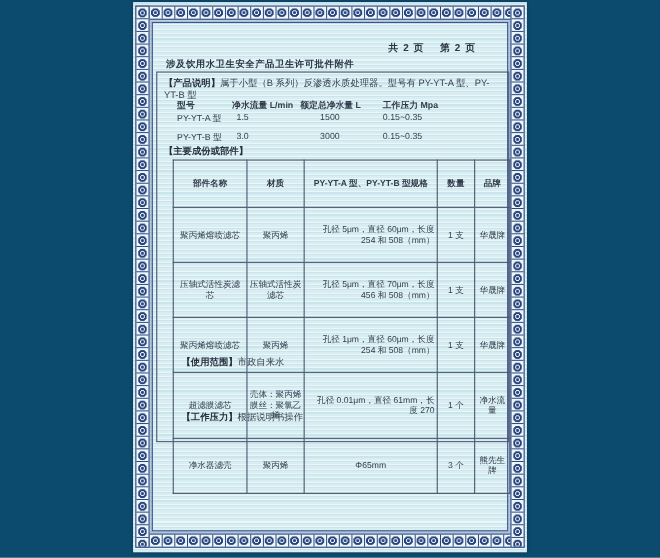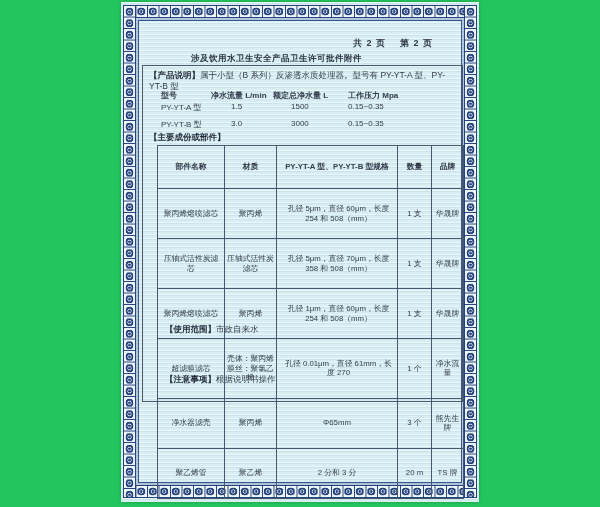--- a/index.html
+++ b/index.html
@@ -2,21 +2,21 @@
 <html><head>
 <meta charset="utf-8">
 <style>
   html,body{margin:0;padding:0;}
   body{
     width:600px;height:507px;overflow:hidden;
     background:#ebeeee;
     font-family:"Liberation Sans","DejaVu Sans",sans-serif;
     color:#343c4c;
   }
-  .canvas{position:relative;width:600px;height:507px;background:#22c55e;}
+  .canvas{position:relative;width:600px;height:507px;background:#0c4a6e;}
   
   .page{
     position:absolute;left:121px;top:2px;width:358px;height:500px;
     background-color:#d7edf1;
     background-image:repeating-linear-gradient(180deg,
       rgba(255,255,255,.5) 0 1px,
       rgba(176,216,226,.35) 1px 2px,
       rgba(222,242,246,.15) 2px 4px);
     box-shadow:0 0 3px rgba(0,0,0,.25);
   }
@@ -49,51 +49,51 @@
     border:1px solid #3c558f;
     box-shadow:0 0 0 2px rgba(60,85,143,.25);
   }
   .pagination{
     position:absolute;left:214px;top:16px;
     font-size:9px;font-weight:bold;letter-spacing:1px;color:#2c3545;
   }
   .pagination span{margin-right:14px;}
   .attachment-title{
     position:absolute;left:12px;top:32px;
-    font-size:8.5px;font-weight:bold;color:#2c3545;letter-spacing:.5px;margin-left:40px;
+    font-size:8.5px;font-weight:bold;color:#2c3545;letter-spacing:.5px;
   }
   .main-box{
     position:absolute;left:3px;top:44px;width:319px;height:335px;
     border:1px solid #49566f;
   }
   .lbl{font-weight:bold;color:#252d3d;}
   .desc{position:absolute;left:6px;top:4px;width:306px;font-size:8.5px;line-height:11px;}
   .spec-row{position:absolute;left:0;width:100%;height:26px;font-size:8px;}
   .spec-row.hdr{font-weight:bold;font-size:8px;}
   .spec-row .c0{position:absolute;left:18px;}
   .spec-row .c1{position:absolute;left:68px;}
   .spec-row .c2{position:absolute;left:130px;}
   .spec-row .c3{position:absolute;left:205px;text-align:center;}
-  .spec-row.d .c1{left:88px;}
+  .spec-row.d .c1{left:72px;}
   .spec-row.d .c2{left:148px;}
   .comp-label{position:absolute;left:6px;top:66px;font-size:8.5px;}
   table.comp{
     position:absolute;left:14px;top:79px;width:306px;
     border-collapse:collapse;table-layout:fixed;
     font-size:7.8px;line-height:9.5px;color:#333b4b;
   }
   table.comp th,table.comp td{
     border:1px solid #49566f;
     padding:15px 2px;
     text-align:center;vertical-align:middle;
     overflow:hidden;
   }
   table.comp th{font-weight:bold;height:12px;}
   table.comp td{height:19px;}
-  table.comp tr.spec-left td:nth-child(3){text-align:center;padding-left:5px;margin-top:11px;}
+  table.comp tr.spec-left td:nth-child(3){text-align:right;padding-left:5px;margin-top:11px;}
   .usage{position:absolute;left:22px;top:258px;font-size:8.5px;}
   .notes{position:absolute;left:22px;top:308px;font-size:8.5px;}
 </style>
 </head>
 <body>
 
 <div class="canvas">
   <div class="page">
 
     <div class="stamps h top"></div>
@@ -155,21 +155,21 @@
           <tr class="spec-left">
             <td>聚丙烯熔喷滤芯</td>
             <td>聚丙烯</td>
             <td>孔径 5μm，直径 60μm，长度 254 和 508（mm）</td>
             <td>1 支</td>
             <td>华晟牌</td>
           </tr>
           <tr class="spec-left">
             <td>压轴式活性炭滤芯</td>
             <td>压轴式活性炭滤芯</td>
-            <td>孔径 5μm，直径 70μm，长度 358 和 508（mm）</td>
+            <td>孔径 5μm，直径 70μm，长度 456 和 508（mm）</td>
             <td>1 支</td>
             <td>华晟牌</td>
           </tr>
           <tr class="spec-left">
             <td>聚丙烯熔喷滤芯</td>
             <td>聚丙烯</td>
             <td>孔径 1μm，直径 60μm，长度 254 和 508（mm）</td>
             <td>1 支</td>
             <td>华晟牌</td>
           </tr>
@@ -180,34 +180,27 @@
             <td>1 个</td>
             <td>净水流量</td>
           </tr>
           <tr>
             <td>净水器滤壳</td>
             <td>聚丙烯</td>
             <td>Φ65mm</td>
             <td>3 个</td>
             <td>熊先生牌</td>
           </tr>
-          <tr>
-            <td>聚乙烯管</td>
-            <td>聚乙烯</td>
-            <td>2 分和 3 分</td>
-            <td>20 m</td>
-            <td>TS 牌</td>
-          </tr>
         </tbody>
           </table>
 
         <div class="usage">
           <span class="lbl">【使用范围】</span><span>市政自来水</span>
         </div>
 
         <div class="notes">
-          <span class="lbl">【注意事项】</span><span>根据说明书操作</span>
+          <span class="lbl">【工作压力】</span><span>根据说明书操作</span>
         </div>
 
       </div>
     </div>
   </div>
 </div>
 
 </body></html>

